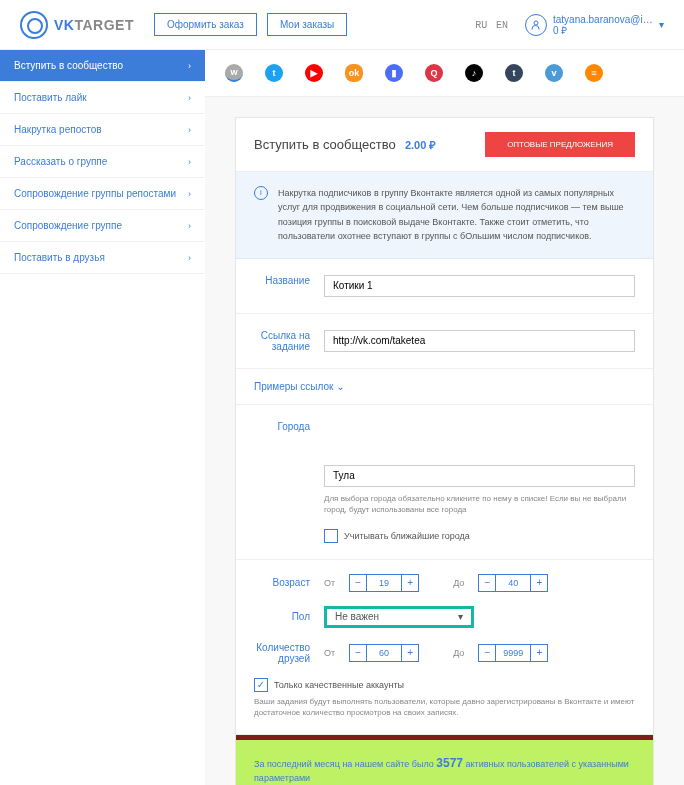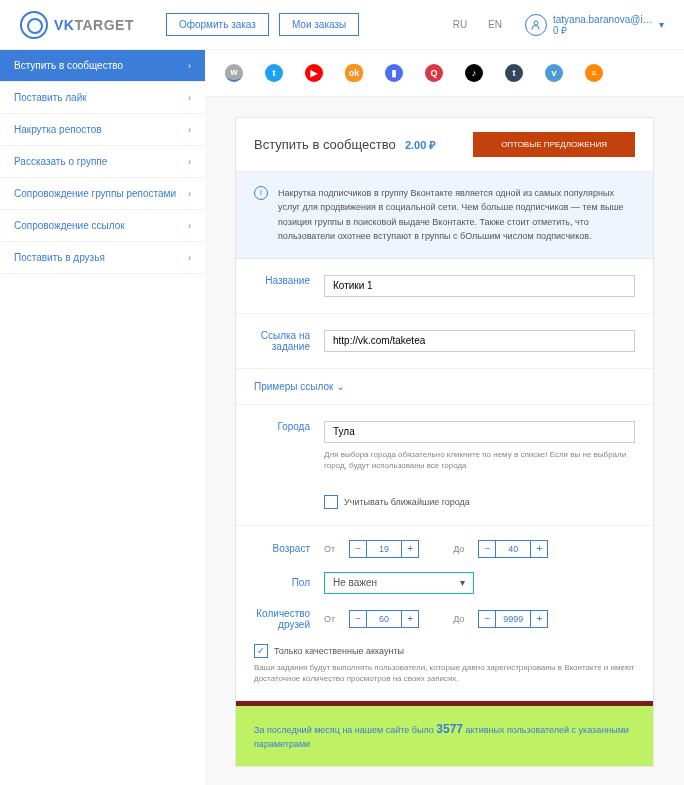--- a/index.html
+++ b/index.html
@@ -3,24 +3,24 @@
 <meta charset="utf-8">
 <style>
 * { box-sizing: border-box; margin: 0; padding: 0; }
 body { font-family: Arial, sans-serif; font-size: 11px; color: #333; background: #fff; width: 684px; }
 .header { display: flex; align-items: center; padding: 10px 20px; border-bottom: 1px solid #eee; height: 50px; }
 .logo { display: flex; align-items: center; gap: 6px; }
 .logo-icon { width: 28px; height: 28px; border: 2px solid #3b7dd8; border-radius: 50%; position: relative; }
 .logo-icon::after { content: ''; position: absolute; width: 12px; height: 12px; border: 2px solid #3b7dd8; border-radius: 50%; top: 5px; left: 5px; }
 .logo-text { color: #3b7dd8; font-weight: bold; font-size: 14px; letter-spacing: 0.5px; }
 .logo-text .t2 { color: #888; }
-.header-btns { display: flex; gap: 10px; margin-left: 32px; }
+.header-btns { display: flex; gap: 10px; margin-left: 20px; }
 .hbtn { border: 1px solid #3b7dd8; color: #3b7dd8; padding: 5px 12px; font-size: 10px; cursor: pointer; background: #fff; }
 .header-right { margin-left: auto; display: flex; align-items: center; gap: 14px; font-size: 10px; color: #888; }
-.lang span { margin: 0 9px; cursor: pointer; }
+.lang span { margin: 0 3px; cursor: pointer; font-family: Liberation Mono, monospace; }
 .user { display: flex; align-items: center; gap: 6px; color: #3b7dd8; }
 .user-avatar { width: 22px; height: 22px; border: 1px solid #3b7dd8; border-radius: 50%; display: flex; align-items: center; justify-content: center; }
 .user-info { display: flex; flex-direction: column; line-height: 1.1; }
 .user-name { white-space: nowrap; overflow: hidden; text-overflow: ellipsis; max-width: 100px; }
 .balance { color: #3b7dd8; font-size: 10px; }
 
 .layout { display: flex; }
 .sidebar { width: 205px; background: #fff; }
 .sidebar-item { display: flex; justify-content: space-between; align-items: center; padding: 10px 14px; border-bottom: 1px solid #f0f0f0; cursor: pointer; font-size: 10px; color: #3b7dd8; }
 .sidebar-item.active { background: #3b7dd8; color: #fff; }
@@ -38,41 +38,41 @@
 .sicon.tk { background: #000; }
 .sicon.tb { background: #35465c; }
 .sicon.vb { background: #4c9ad8; }
 .sicon.sc { background: #ff8800; }
 
 .content { padding: 20px 30px; }
 .card { background: #fff; border: 1px solid #e5e5e5; }
 .card-head { display: flex; justify-content: space-between; align-items: center; padding: 14px 18px; border-bottom: 1px solid #eee; }
 .card-title { font-size: 13px; color: #444; }
 .price { color: #3b7dd8; font-weight: bold; }
-.wholesale { background: #c2410c; color: #fff; font-size: 8px; padding: 8px 28px; cursor: pointer; }
+.wholesale { background: #ef4444; color: #fff; font-size: 8px; padding: 8px 22px; cursor: pointer; }
 .info-box { background: #eef5fc; padding: 14px 18px; display: flex; gap: 10px; font-size: 9px; color: #555; border-bottom: 1px solid #e0e9f0; line-height: 1.6; }
 .info-i { width: 14px; height: 14px; border: 1px solid #3b7dd8; border-radius: 50%; display: flex; align-items: center; justify-content: center; color: #3b7dd8; flex-shrink: 0; font-size: 8px; }
 
 .form-row { display: flex; align-items: flex-start; padding: 16px 18px; border-bottom: 1px solid #f0f0f0; gap: 14px; }
 .form-label { width: 56px; color: #3b7dd8; font-size: 10px; flex-shrink: 0; text-align: right; }
 .txt-input { flex: 1; border: 1px solid #ccc; padding: 4px 8px; font-size: 10px; height: 22px; }
 .link-row { color: #3b7dd8; cursor: pointer; padding: 12px 18px; border-bottom: 1px solid #f0f0f0; font-size: 10px; }
 .hint { color: #888; font-size: 8px; margin-top: 6px; line-height: 1.4; }
-.checkbox-row { display: flex; align-items: center; gap: 6px; margin-top: 24px; font-size: 9px; color: #555; }
+.checkbox-row { display: flex; align-items: center; gap: 6px; margin-top: 14px; font-size: 9px; color: #555; }
 .chk { width: 14px; height: 14px; border: 1px solid #3b7dd8; display: flex; align-items: center; justify-content: center; color: #3b7dd8; cursor: pointer; font-size: 10px; }
 
 .age-row { display: flex; align-items: center; padding: 14px 18px 0 18px; gap: 14px; font-size: 10px; }
 .age-row .form-label { width: 56px; }
 .sub-lbl { color: #888; font-size: 9px; }
 .stepper { display: flex; align-items: center; }
 .stepper button { width: 18px; height: 18px; border: 1px solid #3b7dd8; background: #fff; color: #3b7dd8; cursor: pointer; font-size: 10px; display: flex; align-items: center; justify-content: center; }
 .stepper input { width: 34px; height: 18px; border: 1px solid #3b7dd8; border-left: 0; border-right: 0; text-align: center; font-size: 9px; color: #3b7dd8; }
 
 .select-row { display: flex; align-items: center; padding: 14px 18px 0 18px; gap: 14px; }
-.select { flex: 1; max-width: 150px; border: 1px solid #14b8a6; padding: 4px 8px; font-size: 10px; height: 22px; display: flex; justify-content: space-between; align-items: center; cursor: pointer; color: #555; }
+.select { flex: 1; max-width: 150px; border: 3px solid #14b8a6; padding: 4px 8px; font-size: 10px; height: 22px; display: flex; justify-content: space-between; align-items: center; cursor: pointer; color: #555; }
 
 .qual-row { padding: 14px 18px 0 18px; }
 .qual-row .checkbox-row { margin-top: 0; }
 
 .footer-stat { background: #bef264; padding: 14px 18px; font-size: 9px; color: #3b7dd8; line-height: 1.5; border-top: 5px solid #7f1d1d; }
 .footer-stat .num { font-size: 12px; font-weight: bold; }
 </style>
 </head>
 <body>
 
@@ -122,21 +122,21 @@
       </div>
     <div class="sidebar-item">
         <span>Рассказать о группе</span>
         <span class="chev">›</span>
       </div>
     <div class="sidebar-item">
         <span>Сопровождение группы репостами</span>
         <span class="chev">›</span>
       </div>
     <div class="sidebar-item">
-        <span>Сопровождение ссылок</span>
+        <span>Сопровождение группе</span>
         <span class="chev">›</span>
       </div>
     <div class="sidebar-item">
         <span>Поставить в друзья</span>
         <span class="chev">›</span>
       </div>
   </div>
 
   <div class="main">
     <div class="social-row">
@@ -176,21 +176,21 @@
           <input class="txt-input" value="http://vk.com/taketea" style="">
         </div>
 
         <div class="link-row">
           <span>Примеры ссылок</span> <span>⌄</span>
         </div>
 
         <div class="form-row" style="flex-direction:row">
           <div class="form-label">Города</div>
           <div style="flex:1">
-            <input class="txt-input" style="width: 100%;" value="Тула">
+            <input class="txt-input" style="width: 100%; margin-top: 44px;" value="Тула">
             <div class="hint">Для выбора города обязательно кликните по нему в списке! Если вы не выбрали город, будут использованы все города</div>
             <div class="checkbox-row">
               <div class="chk"></div>
               <span>Учитывать ближайшие города</span>
             </div>
           </div>
         </div>
 
         <div style="border-bottom:1px solid #f0f0f0; padding-bottom:16px">
           <div class="age-row">

